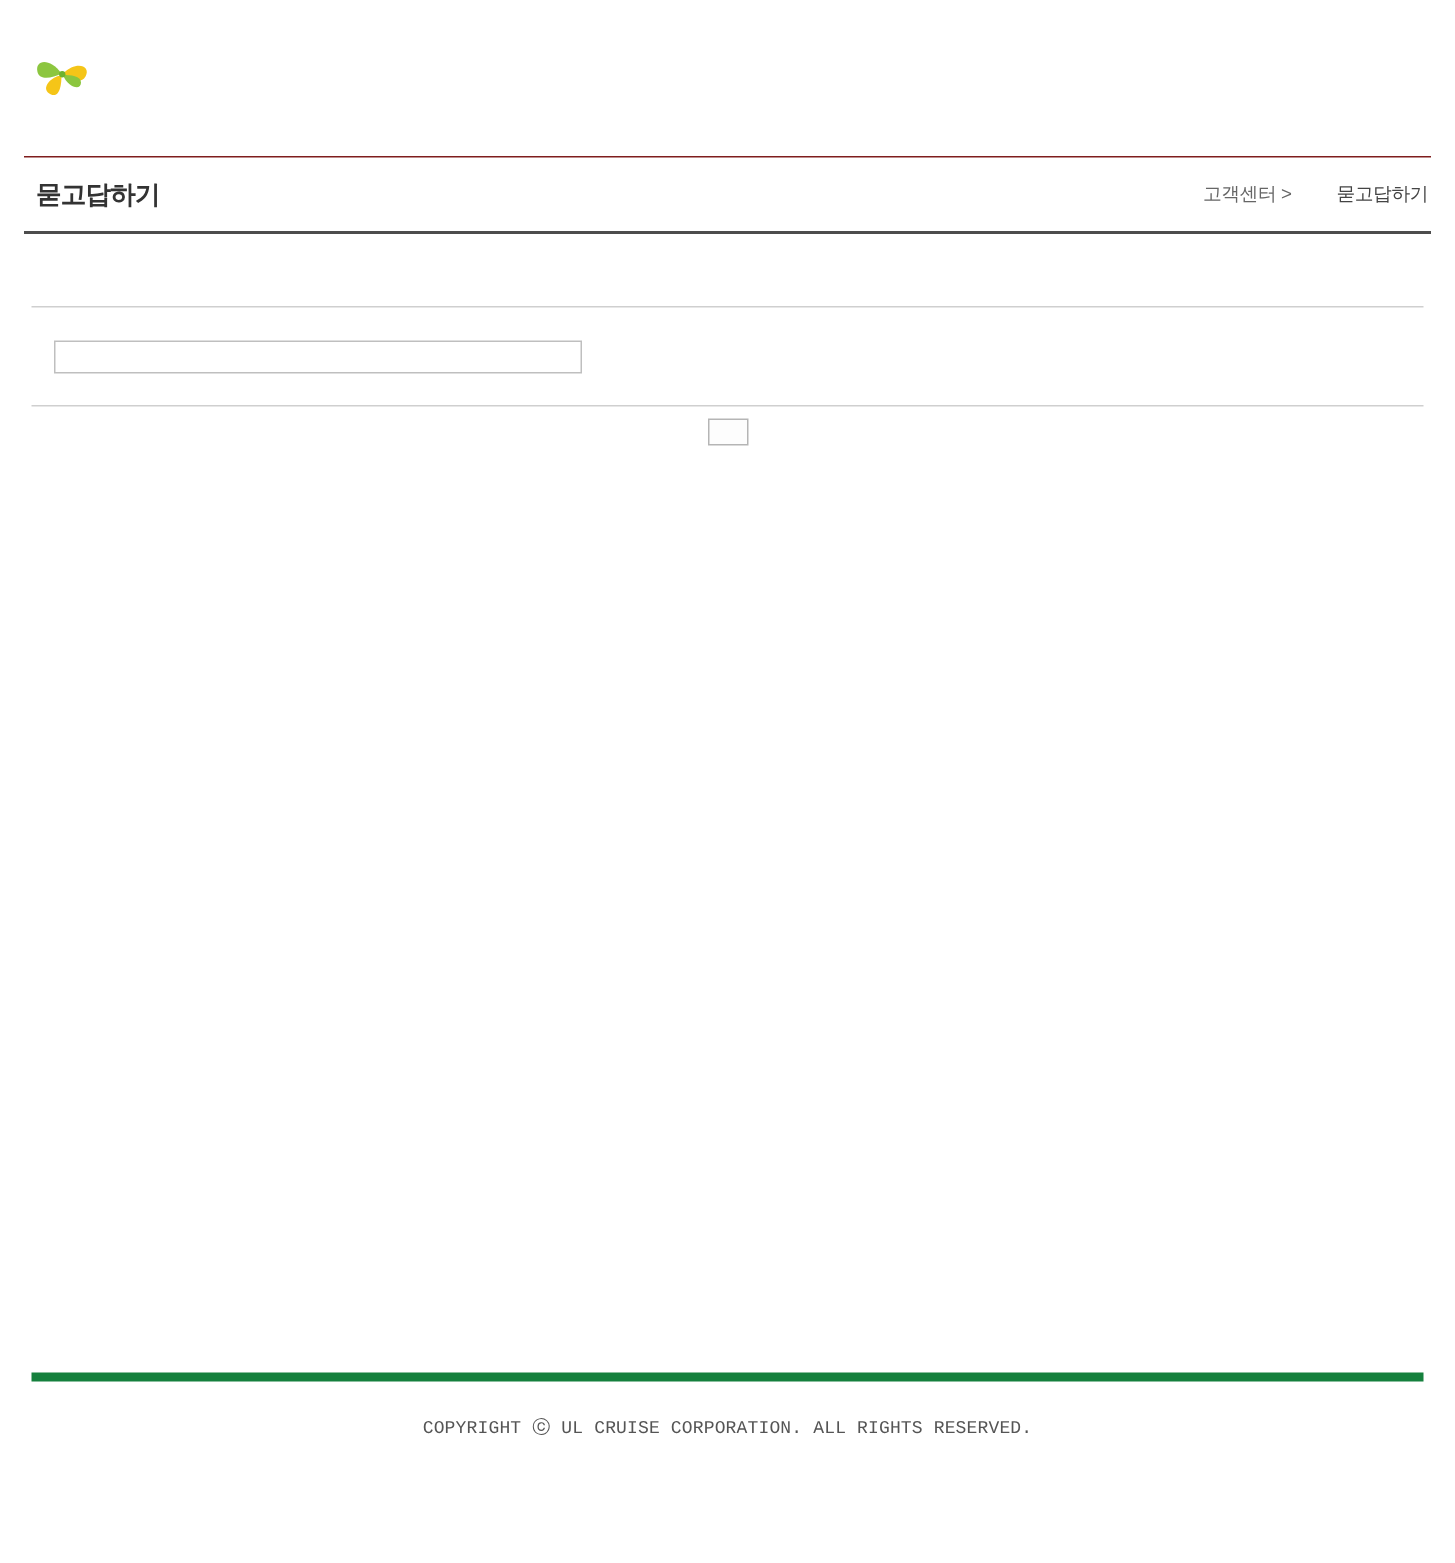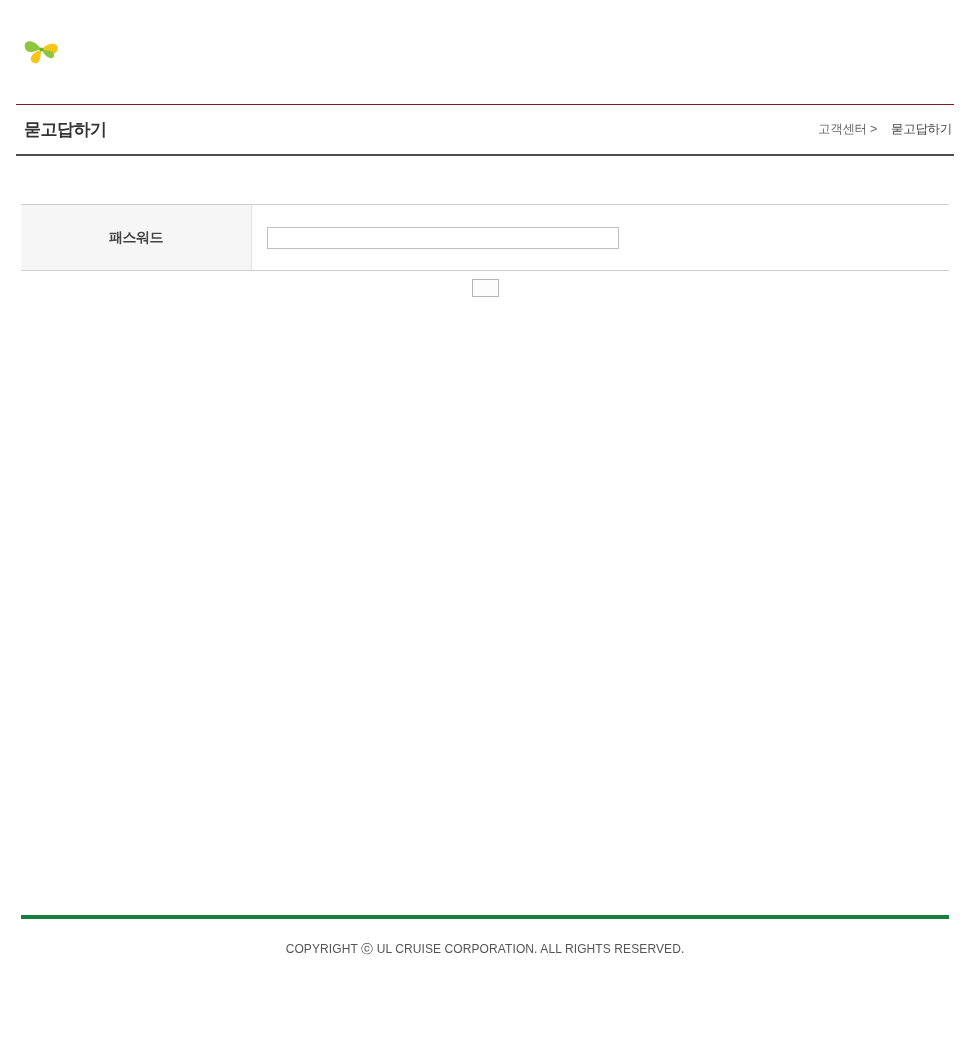--- a/index.html
+++ b/index.html
@@ -60,21 +60,21 @@
   .page-title {
     font-size: 17px;
     font-weight: bold;
     color: #333333;
     letter-spacing: -0.5px;
     padding-left: 8px;
   }
   .breadcrumb {
     display: flex;
     align-items: flex-start;
-    gap: 14px;
+    gap: 30px;
     font-size: 12.5px;
     color: #666666;
     letter-spacing: -0.3px;
     padding-right: 2px;
   }
   .breadcrumb .crumb-current {
     color: #444444;
   }
 
   
@@ -142,22 +142,23 @@
     cursor: pointer;
     font-family: "Liberation Sans", sans-serif;
   }
 
   
   .site-footer {
     position: absolute;
     left: 21px;
     right: 21px;
     top: 915px;
-    border-top: 4px solid #15803d;
+    border-top: 6px solid #15803d;
     text-align: center;
+    font-family: Liberation Mono, monospace;
   }
   .copyright {
     margin-top: 22px;
     font-size: 12px;
     color: #555555;
     letter-spacing: 0.1px;
   }
 </style>
 </head>
 <body>
@@ -181,21 +182,20 @@
   <div class="breadcrumb">
     <span>고객센터 &gt;</span>
     <span class="crumb-current">묻고답하기</span>
   </div>
 </div>
 
 <div class="content">
 
   <div class="form-table">
     <div class="form-row">
-      <div class="form-label">패스워드</div>
       <div class="form-field">
         <input class="pw-input" type="password" placeholder="" style="">
       </div>
     </div>
   </div>
 
   <div class="btn-row">
     <button class="confirm-btn" type="button"></button>
   </div>
 

